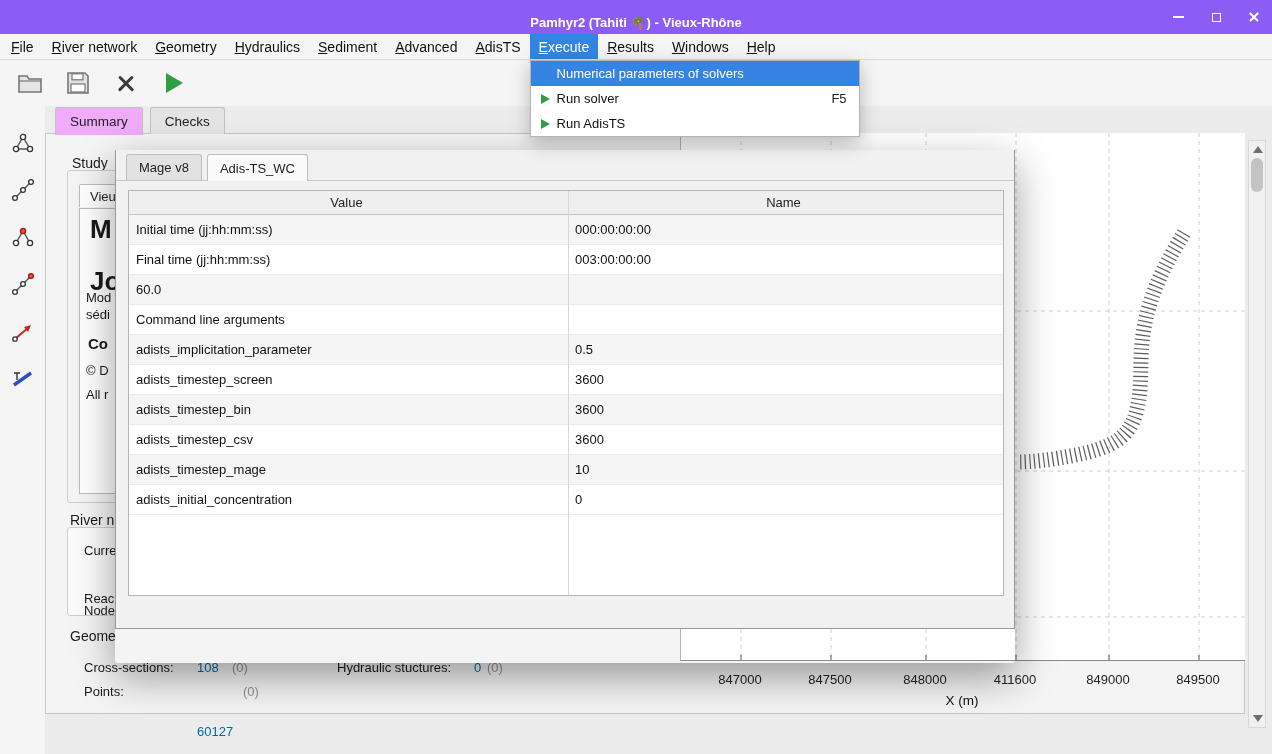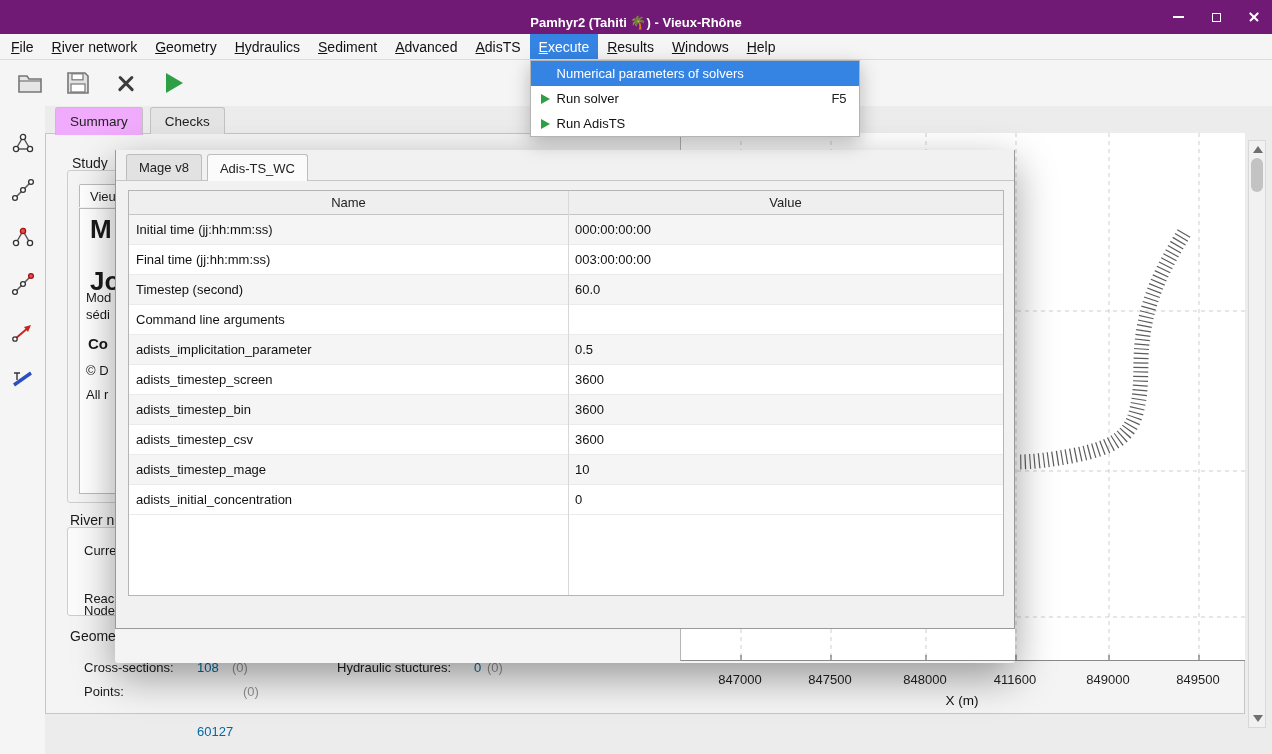--- a/index.html
+++ b/index.html
@@ -1,21 +1,21 @@
 <!DOCTYPE html>
 <html><head>
 <meta charset="utf-8">
 <style>
   * { margin:0; padding:0; box-sizing:border-box; }
   html,body { width:1272px; height:754px; }
   body { font-family:"Liberation Sans", sans-serif; background:#ececec; overflow:hidden; }
   #app { position:relative; width:1272px; height:754px; }
 
   
-  .titlebar { position:absolute; left:0; top:0; width:1272px; height:44px; background:#701a75; display:flex; align-items:center; justify-content:center; }
+  .titlebar { position:absolute; left:0; top:0; width:1272px; height:44px; background:#8b5cf6; display:flex; align-items:center; justify-content:center; }
   .titlebar .title { color:#fff; font-size:13px; font-weight:700; }
   .win-controls { position:absolute; right:6px; top:0; height:34px; display:flex; align-items:center; gap:14px; }
   .win-btn { width:24px; height:24px; display:flex; align-items:center; justify-content:center; cursor:default; }
   .g-line { width:11px; height:2px; background:#fff; display:block; }
   .g-square { width:9px; height:9px; border:1.5px solid #fff; display:block; }
   .g-cross { position:relative; width:12px; height:12px; display:block; }
   .g-cross::before,.g-cross::after { content:""; position:absolute; left:0; top:5px; width:12px; height:1.7px; background:#fff; border-radius:1px; }
   .g-cross::before { transform:rotate(45deg); }
   .g-cross::after { transform:rotate(-45deg); }
 
@@ -331,33 +331,32 @@
       <div class="dlg-tabs">
         <div class="dlg-tab">
             <span>Mage v8</span>
           </div>
         <div class="dlg-tab active">
             <span>Adis-TS_WC</span>
           </div>
       </div>
       <div class="tablew">
         <div class="thead">
+          <div class="th c2">Value</div>
           <div class="th c1">Name</div>
-          <div class="th c2">Value</div>
         </div>
         <div class="trow">
           <div class="td c1">Initial time (jj:hh:mm:ss)</div>
           <div class="td c2">000:00:00:00</div>
         </div>
         <div class="trow">
           <div class="td c1">Final time (jj:hh:mm:ss)</div>
           <div class="td c2">003:00:00:00</div>
         </div>
         <div class="trow">
-          <div class="td c1">Timestep (second)</div>
           <div class="td c2">60.0</div>
         </div>
         <div class="trow">
           <div class="td c1">Command line arguments</div>
           <div class="td c2"></div>
         </div>
         <div class="trow">
           <div class="td c1">adists_implicitation_parameter</div>
           <div class="td c2">0.5</div>
         </div>

